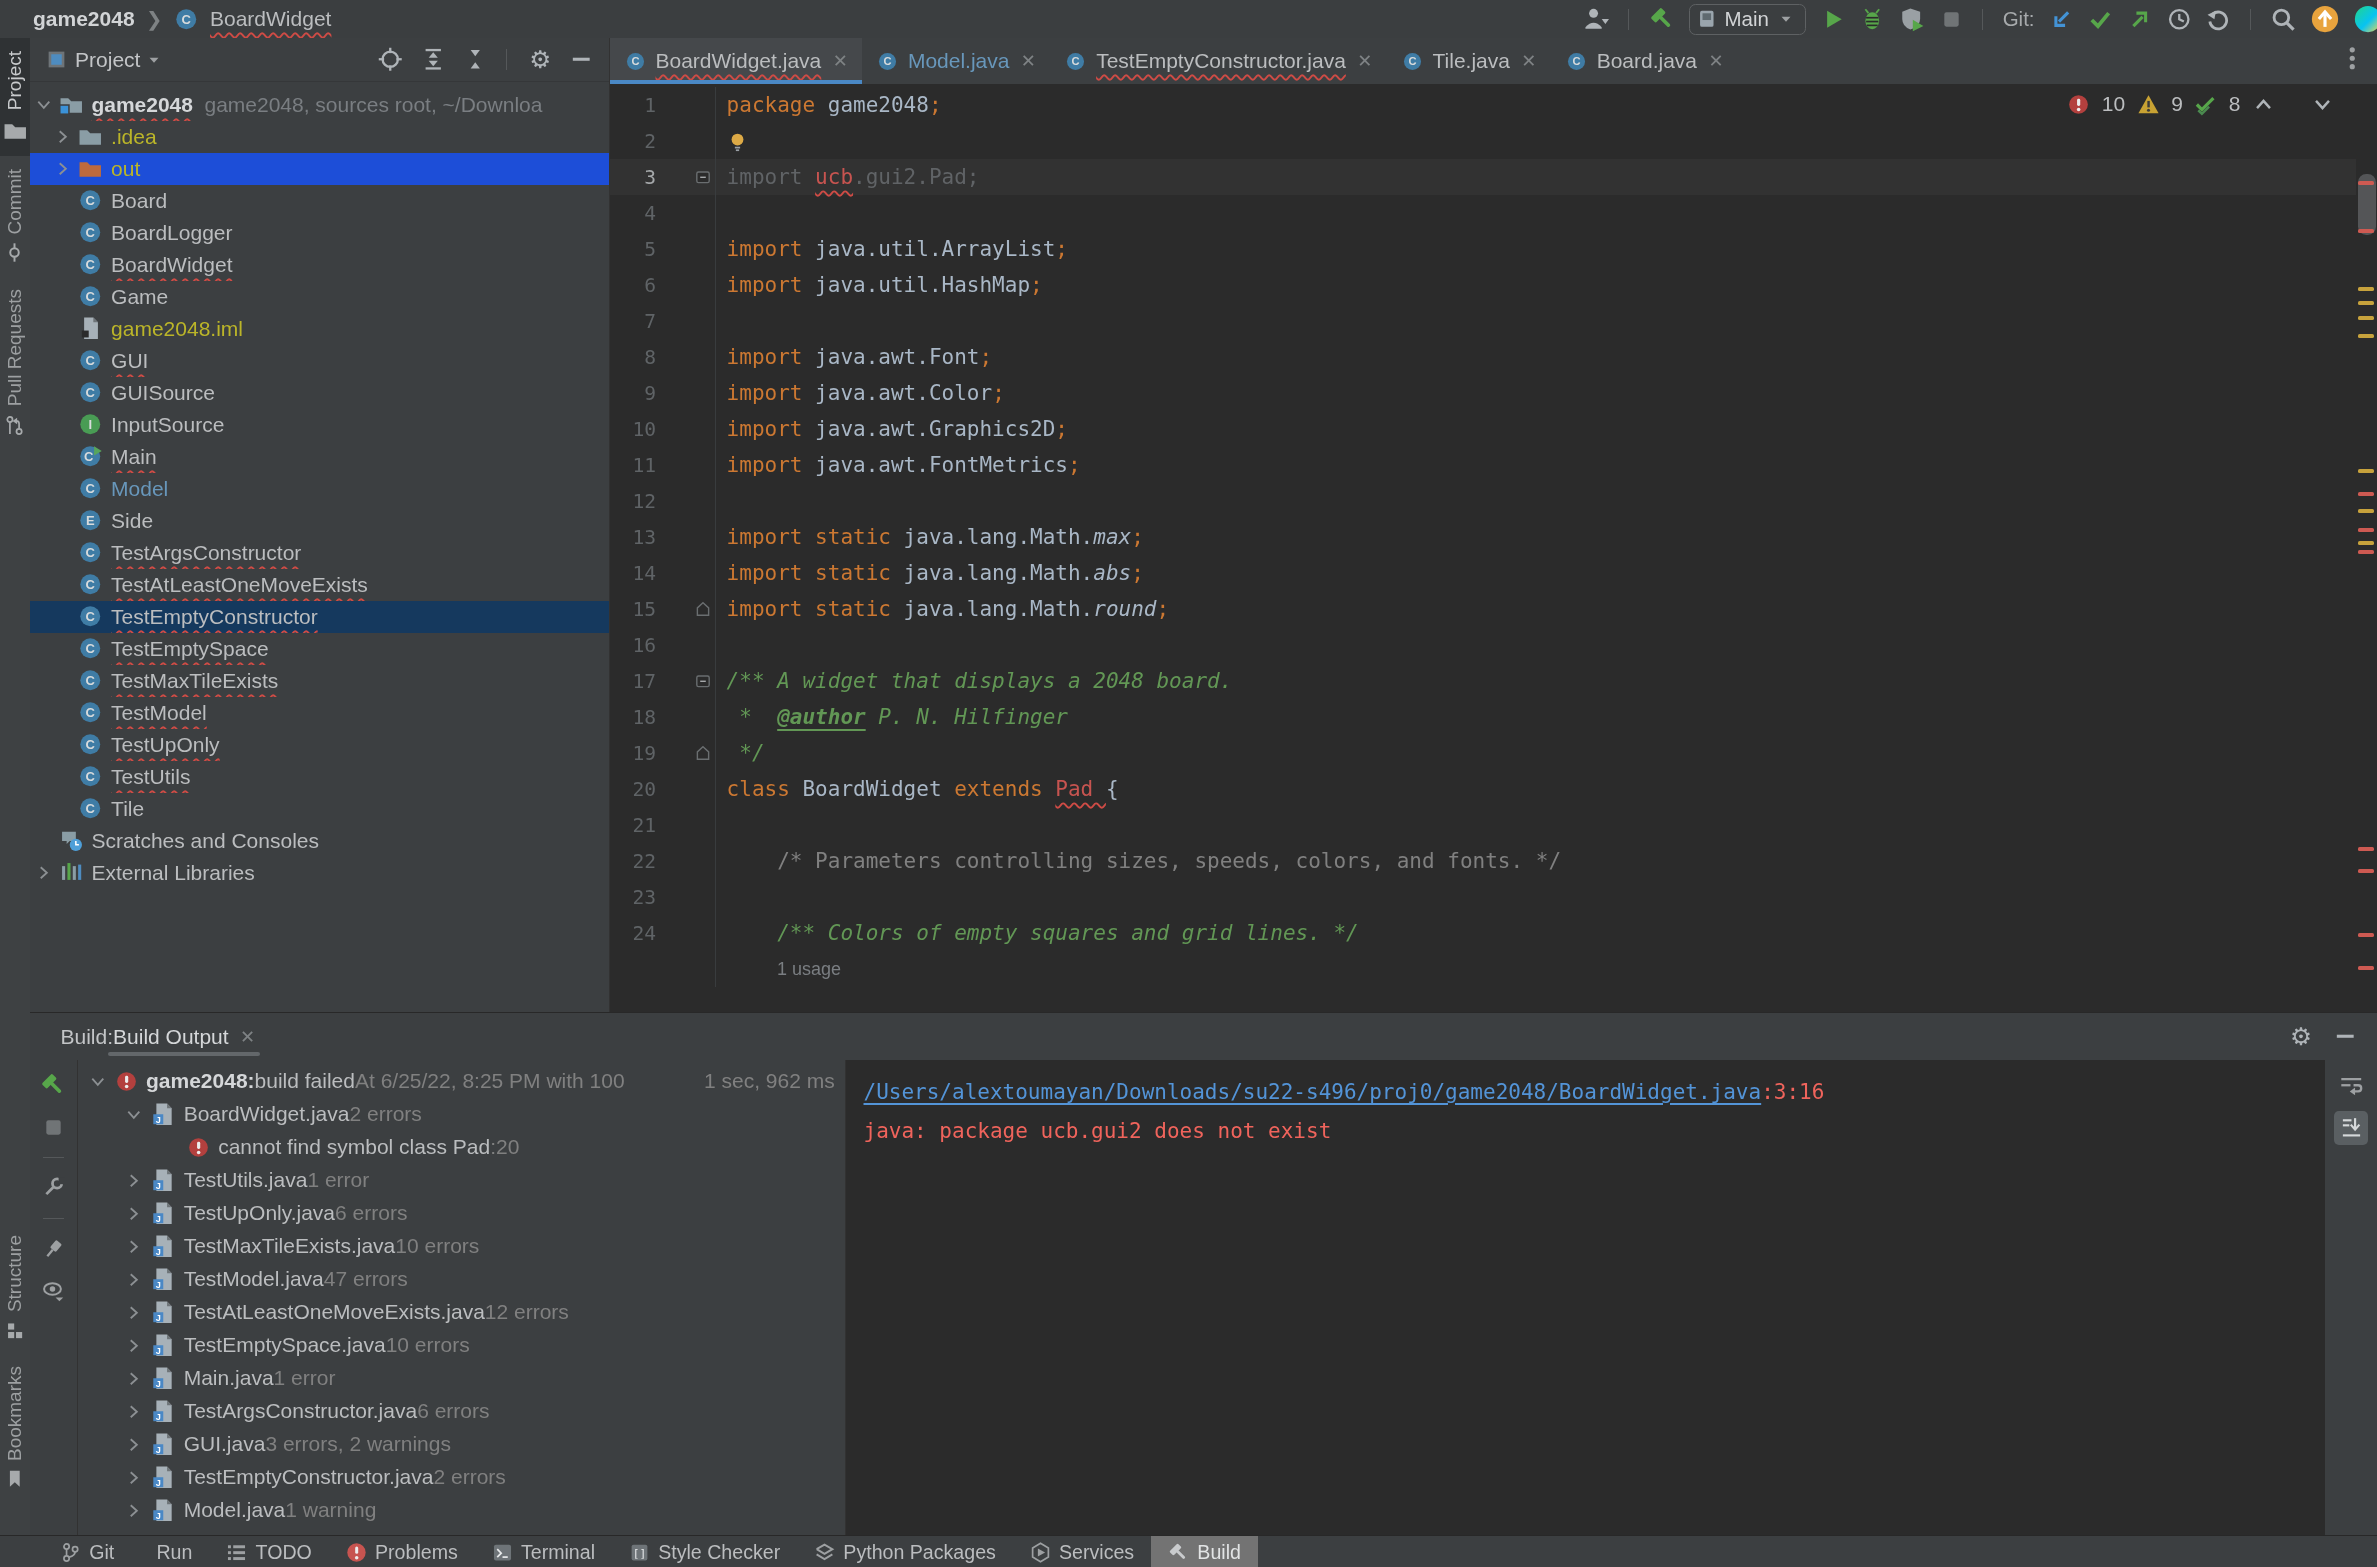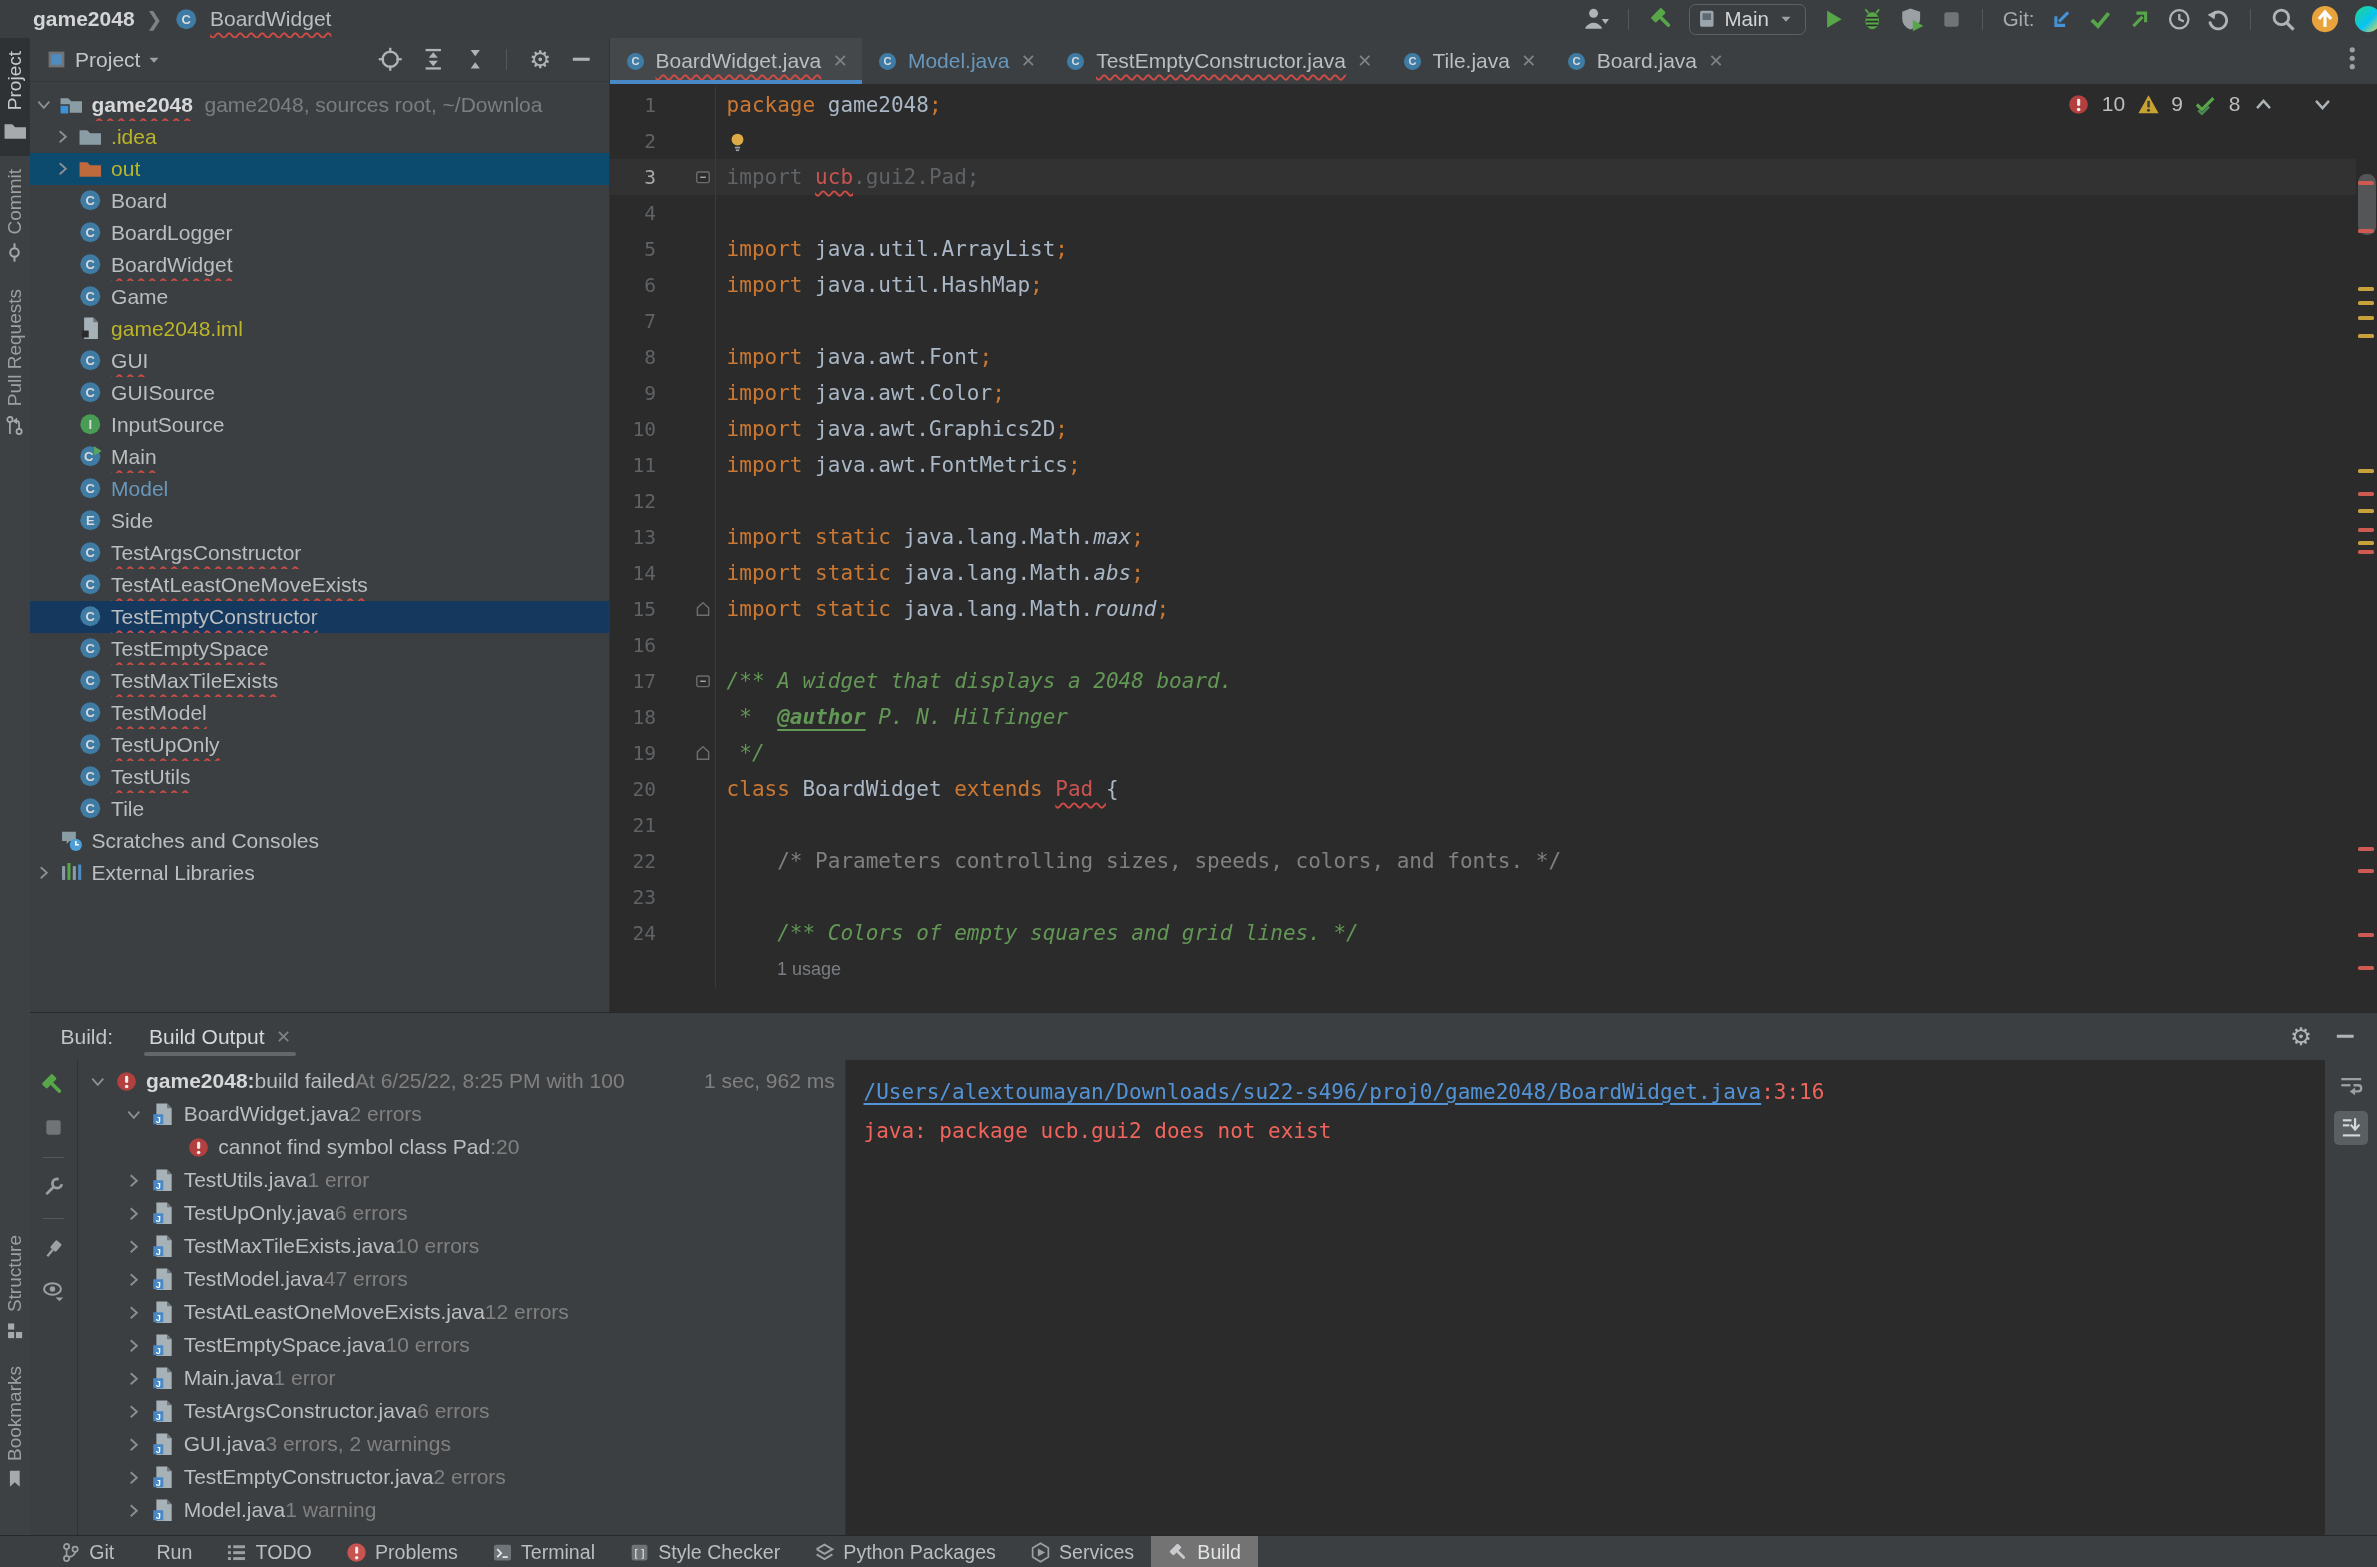--- a/index.html
+++ b/index.html
@@ -38,21 +38,21 @@
   .p-head{height:43px;display:flex;align-items:center;padding:0 14.7px 0 16.4px;border-bottom:0.8px solid #353739;}
   .p-title{font-size:21px;color:#C3C5C7;margin:0 4.9px 0 8.2px;}
   .p-head .grow{flex:1;}
   .p-head .hico{margin-left:18px;}
   .glyph{font-family:"DejaVu Sans",sans-serif;color:#AFB4B8;}
   #ptree{padding-top:6.5px;}
   .trow{height:32px;display:flex;align-items:center;font-size:21px;white-space:nowrap;overflow:hidden;}
   .trow .chev{width:21px;display:inline-flex;justify-content:center;}
   .trow .ticon{margin:0 8.2px 0 4.9px;}
   .trow.sel{background:#15395E;}
-  .trow.olivebg{background:#0c4a6e;}
+  .trow.olivebg{background:#1d4ed8;}
   .tlab{color:#BBBDBF;}
   .tlab.olive{color:#BBB529;}
   .tlab.blue{color:#6897BB;}
   .tlab.bold{font-weight:bold;color:#D5D7D9;}
   .tann{color:#7A7E82;margin-left:11.5px;}
 
   
   #editor{position:absolute;left:610px;top:38px;right:0;height:974px;background:#2B2B2B;}
   #tabs{height:46px;background:#3C3F41;display:flex;align-items:stretch;position:relative;}
   .tab{position:relative;display:flex;align-items:center;gap:9.8px;padding:0 14.7px;font-size:21px;color:#BBBDBF;}
@@ -84,21 +84,21 @@
   #inspect .gap{width:13px;}
   #scrollcol{position:absolute;top:0;right:0;width:21px;bottom:0;}
   .mark{position:absolute;left:1.6px;width:16.4px;height:4.1px;border-radius:1.6px;}
   .mark.r{background:#CE5A52;} .mark.y{background:#C7A23C;}
   #thumb{position:absolute;right:0.8px;top:90px;width:18px;height:61px;background:rgba(170,175,180,.32);border-radius:8.2px;}
 
   
   #build{position:absolute;left:29.5px;top:1012px;right:0;bottom:32px;background:#3C3F41;border-top:0.8px solid #282828;}
   .b-head{height:47px;display:flex;align-items:center;font-size:21px;}
   .b-label{color:#C3C5C7;margin-left:31px;}
-  .btab{position:relative;margin-left:36px;display:flex;align-items:center;gap:11.5px;color:#D5D7D9;}
+  .btab{position:relative;display:flex;align-items:center;gap:11.5px;color:#D5D7D9;}
   .btab .x{color:#7E8284;font-size:18px;}
   .btab::after{content:"";position:absolute;left:-4.9px;right:-4.9px;bottom:-7.4px;height:4.1px;background:#63676A;border-radius:2.5px;}
   .b-hicons{margin-left:auto;display:flex;align-items:center;gap:21px;margin-right:19.6px;}
   .b-body{position:absolute;top:47px;left:0;right:0;bottom:0;}
   .b-tools{position:absolute;left:0;top:0;bottom:0;width:47px;border-right:0.8px solid #323232;
            display:flex;flex-direction:column;align-items:center;padding-top:11.5px;gap:18px;}
   .b-tools .hr{width:21px;height:0.8px;background:#55585A;}
   #btree{position:absolute;left:48px;top:4.9px;width:767px;bottom:0;overflow:hidden;}
   .brow{height:33px;display:flex;align-items:center;font-size:21px;position:relative;white-space:nowrap;}
   .brow.sel{background:#15395E;}

